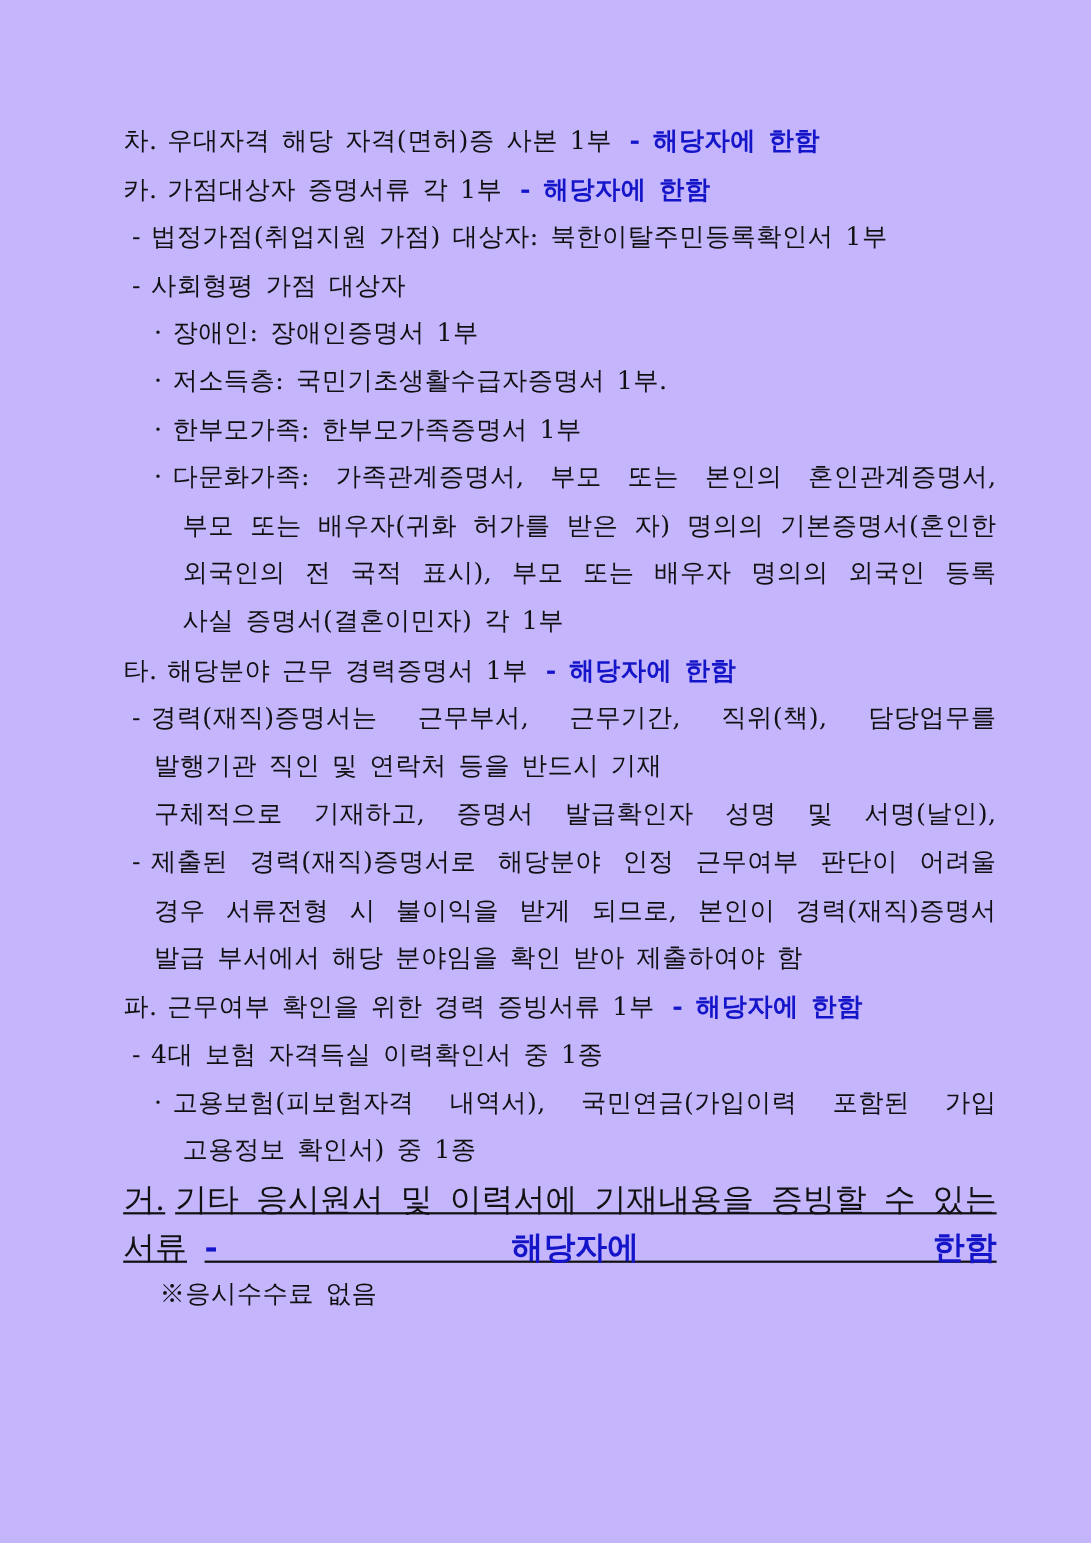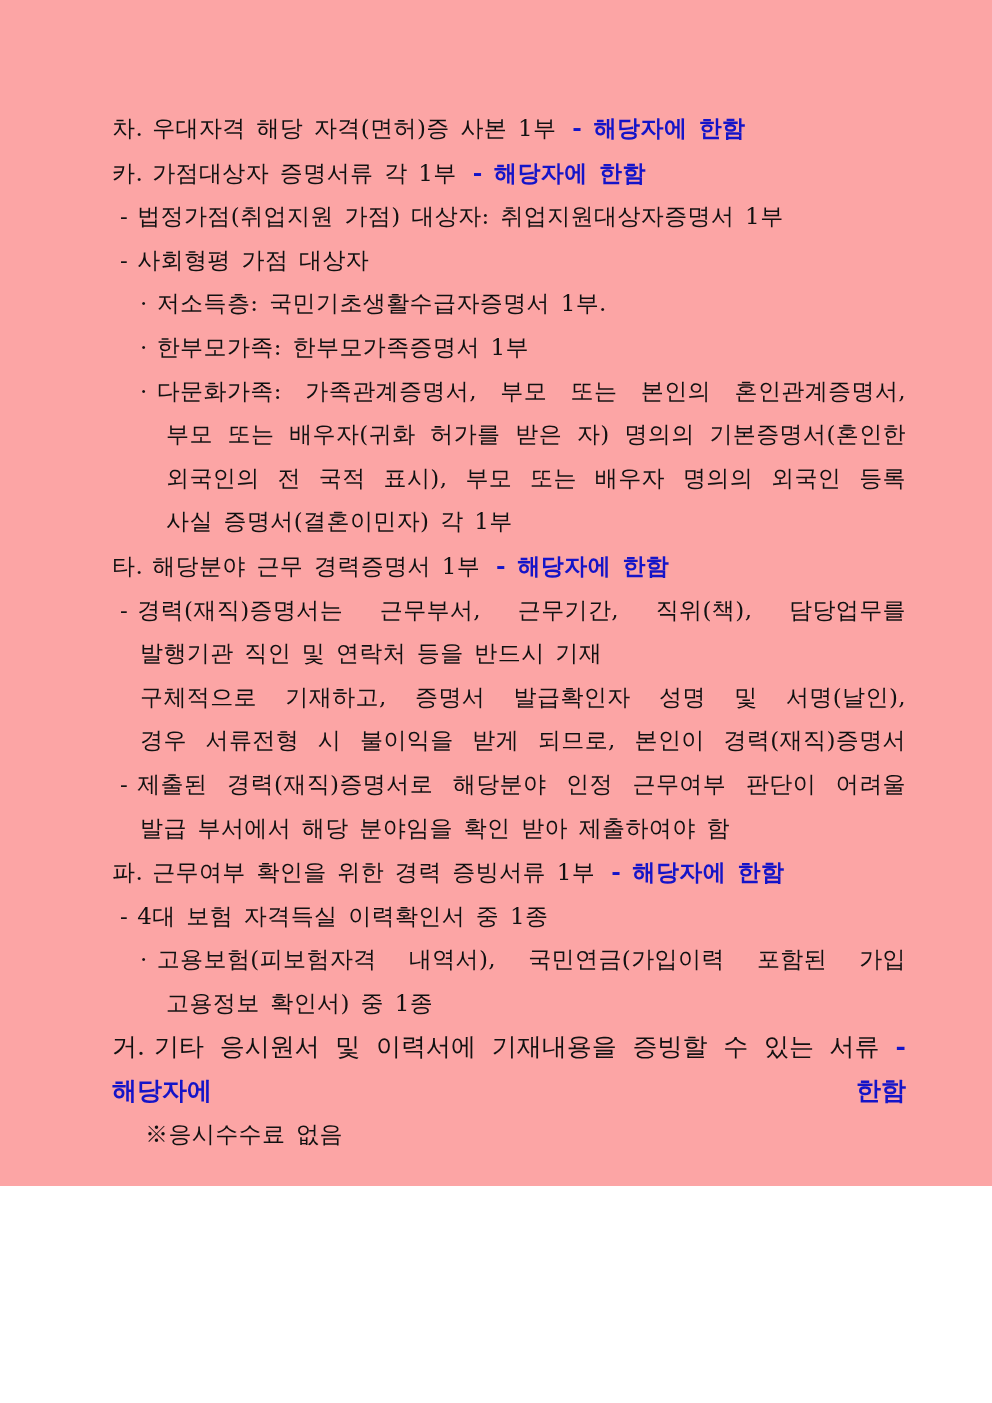--- a/index.html
+++ b/index.html
@@ -3,22 +3,22 @@
 <meta charset="utf-8">
 <style>
   html, body {
     margin: 0;
     padding: 0;
     background: #ffffff;
   }
   .page {
     position: relative;
     width: 992px;
-    height: 1186px;
-    background: #fca5a5;
+    height: 1403px;
+    background: #c4b5fd;
     overflow: hidden;
     font-family: "DejaVu Serif", "Liberation Serif", serif;
   }
   .doc {
     padding: 106px 86px 0 112px;
     color: #111111;
   }
   .line {
     min-height: 43.6px;
     line-height: 43.6px;
@@ -27,22 +27,23 @@
     word-spacing: 3px;
     word-break: keep-all;
     white-space: normal;
     text-align: left;
   }
   .line.justify {
     text-align: justify;
     text-align-last: justify;
   }
   .line.compact {
-    font-size: 25px;
+    font-size: 29px;
     letter-spacing: 0px;
+    text-decoration: underline;
   }
   
   .lv0 { padding-left: 0px; }
   .lv1 { padding-left: 8px; }
   .lv1.cont { padding-left: 28px; }
   .lv2 { padding-left: 28px; }
   .lv2.cont { padding-left: 54px; }
   .remark { padding-left: 33px; }
 
   .marker { margin-right: 9px; }
@@ -57,34 +58,35 @@
     letter-spacing: 0;
   }
 </style>
 </head>
 <body>
 
 <div class="page">
   <div class="doc" style="color: rgb(17, 17, 17);">
       <div class="line lv0"><span class="marker">차.</span><span>우대자격 해당 자격(면허)증 사본 1부</span><span class="note" style="color: rgb(20, 20, 200);">- 해당자에 한함</span></div>
       <div class="line lv0"><span class="marker">카.</span><span>가점대상자 증명서류 각 1부</span><span class="note" style="color: rgb(20, 20, 200);">- 해당자에 한함</span></div>
-      <div class="line lv1"><span class="marker">-</span><span>법정가점(취업지원 가점) 대상자: 취업지원대상자증명서 1부</span></div>
+      <div class="line lv1"><span class="marker">-</span><span>법정가점(취업지원 가점) 대상자: 북한이탈주민등록확인서 1부</span></div>
       <div class="line lv1"><span class="marker">-</span><span>사회형평 가점 대상자</span></div>
+      <div class="line lv2"><span class="marker">·</span><span>장애인: 장애인증명서 1부</span></div>
       <div class="line lv2"><span class="marker">·</span><span>저소득층: 국민기초생활수급자증명서 1부.</span></div>
       <div class="line lv2"><span class="marker">·</span><span>한부모가족: 한부모가족증명서 1부</span></div>
       <div class="line lv2 justify"><span class="marker">·</span><span>다문화가족: 가족관계증명서, 부모 또는 본인의 혼인관계증명서,</span></div>
       <div class="line lv2 cont justify"><span>부모 또는 배우자(귀화 허가를 받은 자) 명의의 기본증명서(혼인한</span></div>
       <div class="line lv2 cont justify"><span>외국인의 전 국적 표시), 부모 또는 배우자 명의의 외국인 등록</span></div>
       <div class="line lv2 cont"><span>사실 증명서(결혼이민자) 각 1부</span></div>
       <div class="line lv0"><span class="marker">타.</span><span>해당분야 근무 경력증명서 1부</span><span class="note" style="color: rgb(20, 20, 200);">- 해당자에 한함</span></div>
       <div class="line lv1 justify"><span class="marker">-</span><span>경력(재직)증명서는 근무부서, 근무기간, 직위(책), 담당업무를</span></div>
       <div class="line lv1 cont"><span>발행기관 직인 및 연락처 등을 반드시 기재</span></div>
       <div class="line lv1 cont justify"><span>구체적으로 기재하고, 증명서 발급확인자 성명 및 서명(날인),</span></div>
+      <div class="line lv1 justify"><span class="marker">-</span><span>제출된 경력(재직)증명서로 해당분야 인정 근무여부 판단이 어려울</span></div>
       <div class="line lv1 cont justify"><span>경우 서류전형 시 불이익을 받게 되므로, 본인이 경력(재직)증명서</span></div>
-      <div class="line lv1 justify"><span class="marker">-</span><span>제출된 경력(재직)증명서로 해당분야 인정 근무여부 판단이 어려울</span></div>
       <div class="line lv1 cont"><span>발급 부서에서 해당 분야임을 확인 받아 제출하여야 함</span></div>
       <div class="line lv0"><span class="marker">파.</span><span>근무여부 확인을 위한 경력 증빙서류 1부</span><span class="note" style="color: rgb(20, 20, 200);">- 해당자에 한함</span></div>
       <div class="line lv1"><span class="marker">-</span><span>4대 보험 자격득실 이력확인서 중 1종</span></div>
       <div class="line lv2 justify"><span class="marker">·</span><span>고용보험(피보험자격 내역서), 국민연금(가입이력 포함된 가입</span></div>
       <div class="line lv2 cont"><span>고용정보 확인서) 중 1종</span></div>
       <div class="line lv0 compact justify"><span class="marker">거.</span><span>기타 응시원서 및 이력서에 기재내용을 증빙할 수 있는 서류</span><span class="note" style="color: rgb(20, 20, 200);">- 해당자에 한함</span></div>
       <div class="line remark"><span class="marker nogap">※</span><span>응시수수료 없음</span></div>
     </div>
 </div>
 

